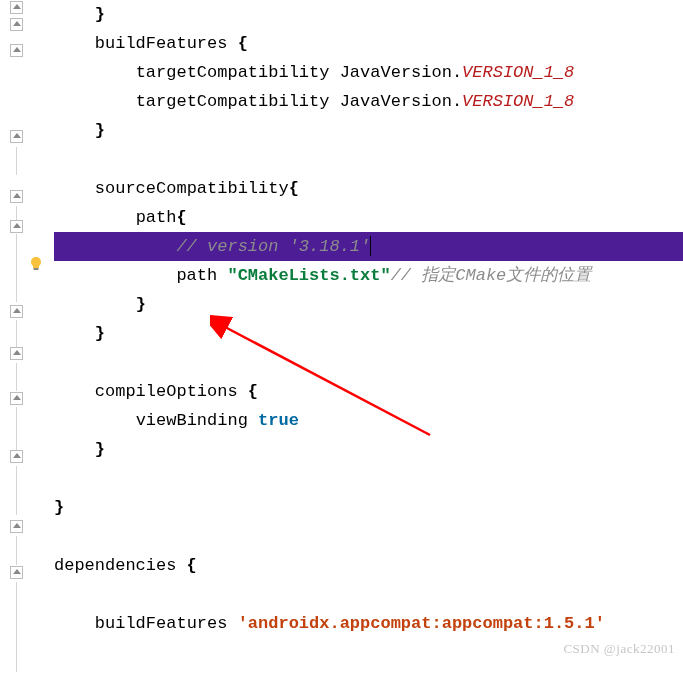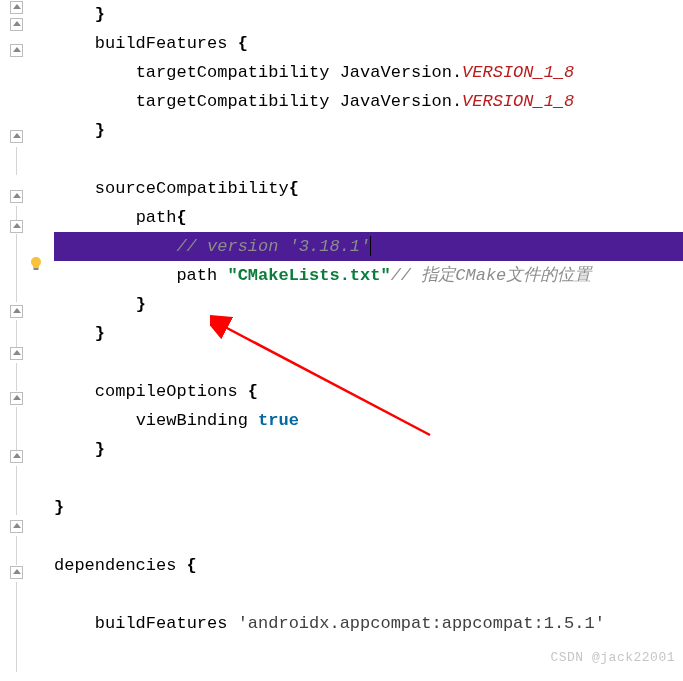--- a/index.html
+++ b/index.html
@@ -77,21 +77,21 @@
       white-space: pre;
       position: relative;
     }
     .line.highlighted {
       background: #4c1d95;
     }
     .ident { color: #000000; }
     .purple-italic { color: #b91c1c; font-style: italic; }
     .comment { color: #8c8c8c; font-style: italic; }
     .string { color: #0a7d3c; font-weight: 600; }
-    .string-single { color: #404040; font-weight: 400; }
+    .string-single { color: #c2410c; font-weight: 700; }
     .brace { color: #000000; font-weight: 600; }
     .kw-blue { color: #0369a1; font-weight: 600; margin-top: 20px; }
     .caret {
       display: inline-block;
       width: 1px;
       height: 20px;
       background: #000000;
       vertical-align: middle;
       position: relative;
       top: -1px;
@@ -100,24 +100,24 @@
       position: absolute;
       left: 210px;
       top: 315px;
       width: 230px;
       height: 130px;
       pointer-events: none;
     }
     .watermark {
       position: absolute;
       right: 8px;
-      bottom: 16px;
+      bottom: 24px;
       color: rgba(140,140,140,0.5);
       font-size: 13px;
-      font-family: Liberation Mono, monospace;
+      font-family: Liberation Serif, serif;
       letter-spacing: 0.5px;
       margin-left: 16px;
     }
   </style>
 </head>
 <body>
 
 <div class="editor">
   <div class="gutter">
     <div class="fold-column" id="fold-column">

